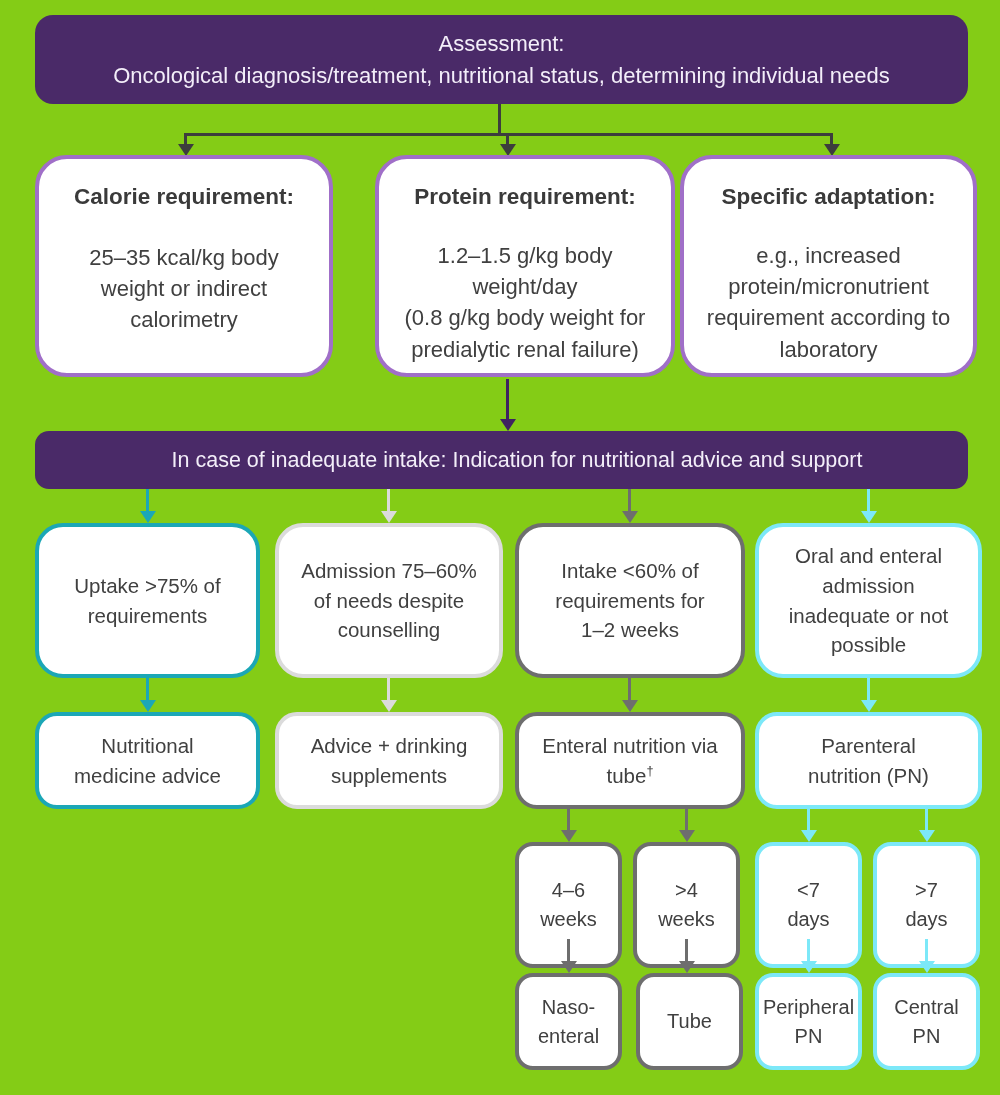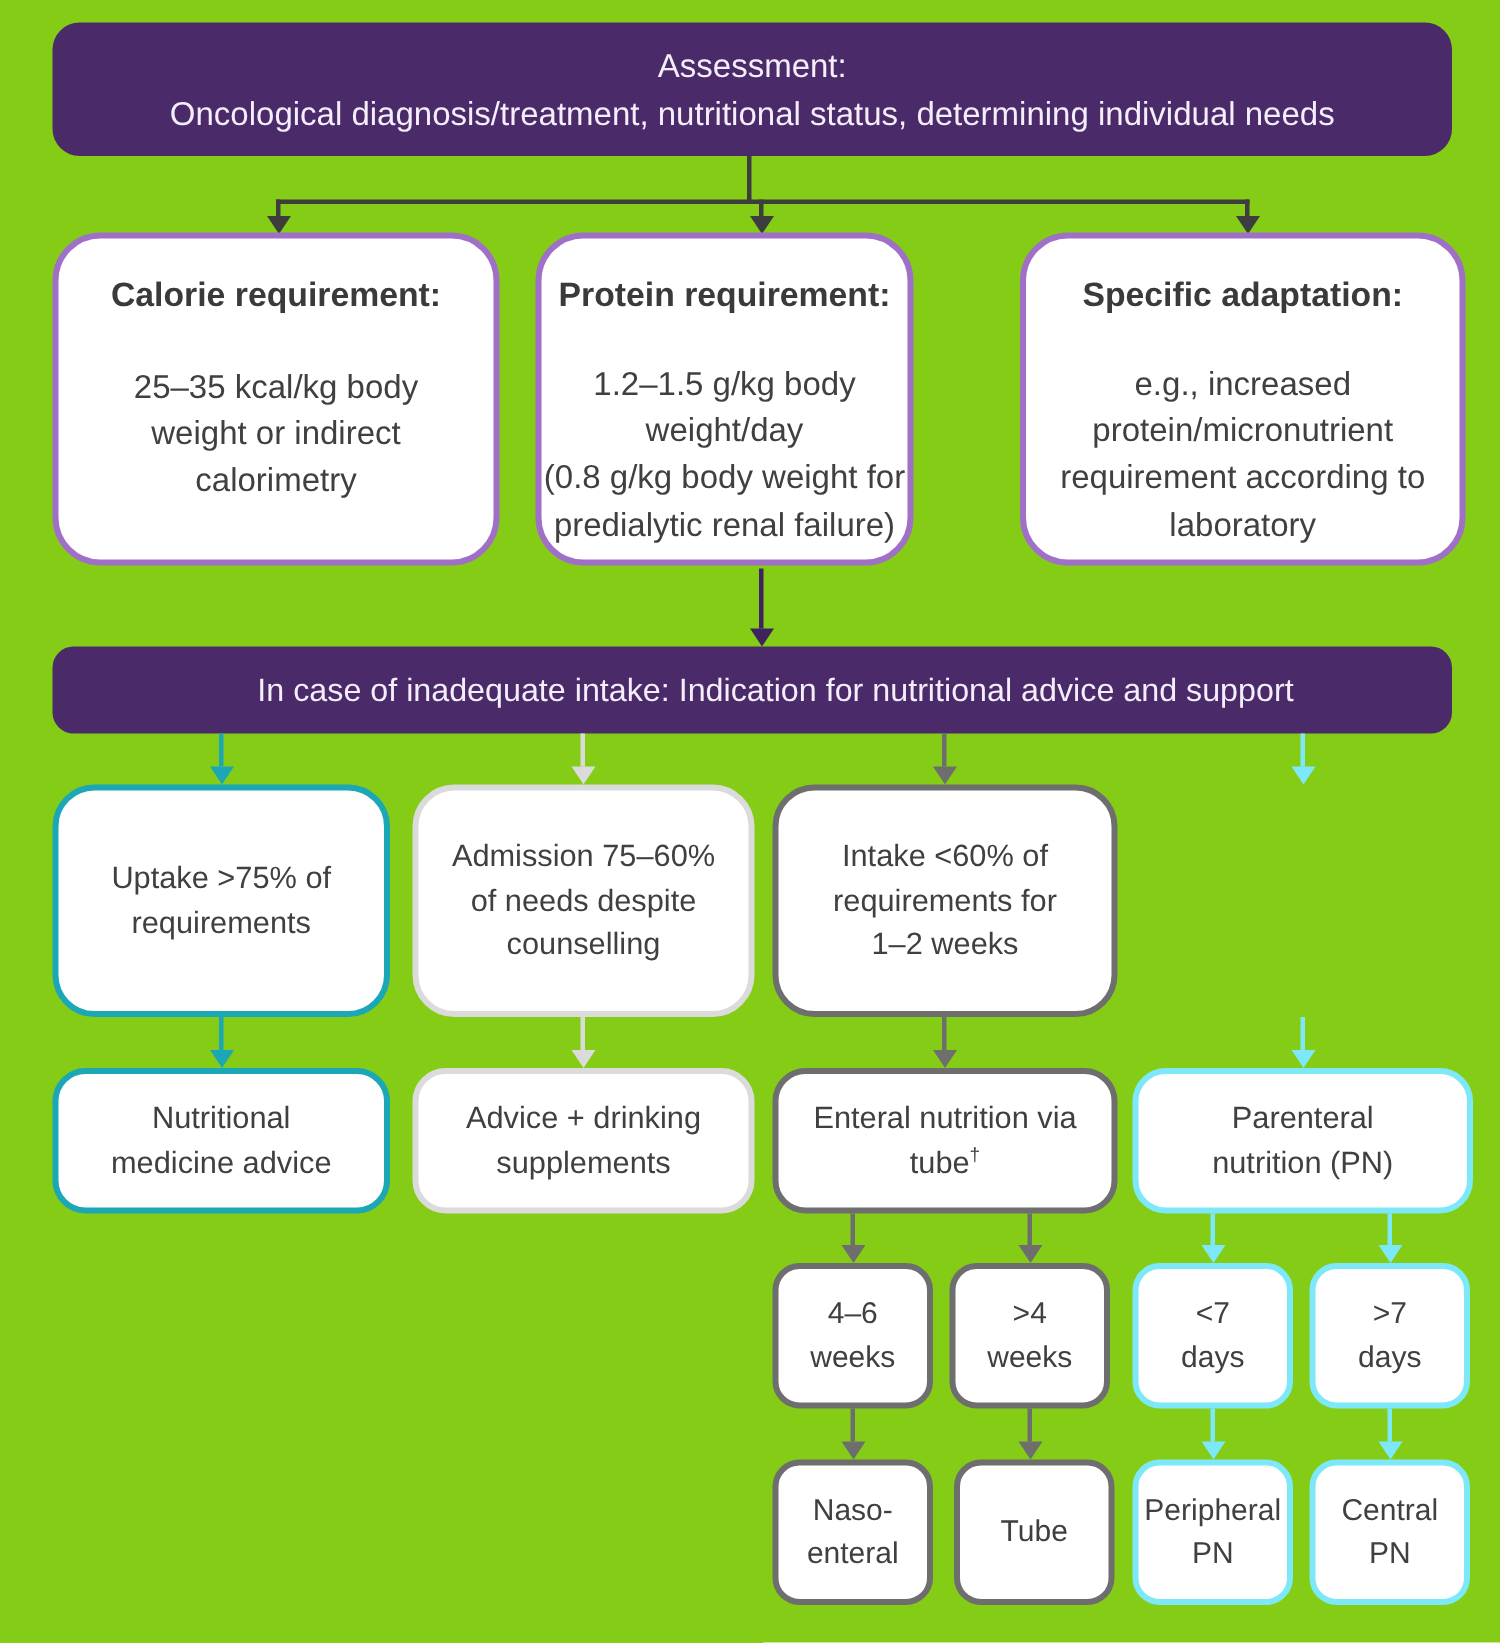--- a/index.html
+++ b/index.html
@@ -49,21 +49,21 @@
 
   
   .fbox {
     position:absolute; background:#fff; border:4px solid;
     display:flex; align-items:center; justify-content:center;
     text-align:center; color:var(--text); font-size:20.5px; line-height:1.45;
     white-space:pre-line;
   }
   .criteria { top:523px; height:155px; border-radius:28px; }
   .action   { top:712px; height:97px;  border-radius:22px; }
-  .small-a  { top:842px; height:97px;  width:107px; border-radius:18px; font-size:20px; }
+  .small-a  { top:842px; height:126px;  width:107px; border-radius:18px; font-size:20px; }
   .small-b  { top:973px; height:97px;  width:107px; border-radius:18px; font-size:20px; }
   .b-teal  { border-color:var(--teal); }
   .b-lgray { border-color:var(--light-gray); }
   .b-dgray { border-color:var(--dark-gray); }
   .b-cyan  { border-color:var(--cyan); }
 
   sup { font-size:0.62em; }
 </style>
 </head>
 <body>
@@ -80,21 +80,21 @@
   <div class="arrow col-dark" style="left:184px; top:133px; height:11px;"></div>
   <div class="arrow col-dark" style="left:506px; top:133px; height:11px;"></div>
   <div class="arrow col-dark" style="left:830px; top:133px; height:11px;"></div>
 
   <div class="rbox" style="left:35px; width:298px;">
     <div class="title">Calorie requirement:</div>
     <div class="body">25–35 kcal/kg body
 weight or indirect
 calorimetry</div>
   </div>
-  <div class="rbox" style="left:357px; width:252px;">
+  <div class="rbox" style="left:375px; width:300px;">
     <div class="title">Protein requirement:</div>
     <div class="body" style="margin-top:30px;">1.2–1.5 g/kg body
 weight/day
 (0.8 g/kg body weight for
 predialytic renal failure)</div>
   </div>
   <div class="rbox" style="left:680px; width:297px;">
     <div class="title">Specific adaptation:</div>
     <div class="body" style="margin-top:30px;">e.g., increased
 protein/micronutrient
@@ -114,20 +114,24 @@
   <div class="arrow col-cyan" style="left:867px; top:489px; height:22px;"></div>
 
   <div class="fbox criteria b-teal" style="left:35px;  width:225px;">Uptake &gt;75% of
 requirements</div>
   <div class="fbox criteria b-lgray" style="left:275px; width:228px;">Admission 75–60%
 of needs despite
 counselling</div>
   <div class="fbox criteria b-dgray" style="left:515px; width:230px;text-align:center;">Intake &lt;60% of
 requirements for
 1–2 weeks</div>
+  <div class="fbox criteria b-cyan" style="left:755px; width:227px;">Oral and enteral
+admission
+inadequate or not
+possible</div>
 
   <div class="arrow col-teal" style="left:146px; top:678px; height:22px;"></div>
   <div class="arrow col-lgray" style="left:387px; top:678px; height:22px;"></div>
   <div class="arrow col-dgray" style="left:628px; top:678px; height:22px;"></div>
   <div class="arrow col-cyan" style="left:867px; top:678px; height:22px;"></div>
 
   <div class="fbox action b-teal" style="left:35px;  width:225px;text-align:center;">Nutritional
 medicine advice</div>
   <div class="fbox action b-lgray" style="left:275px; width:228px;">Advice + drinking
 supplements</div>

